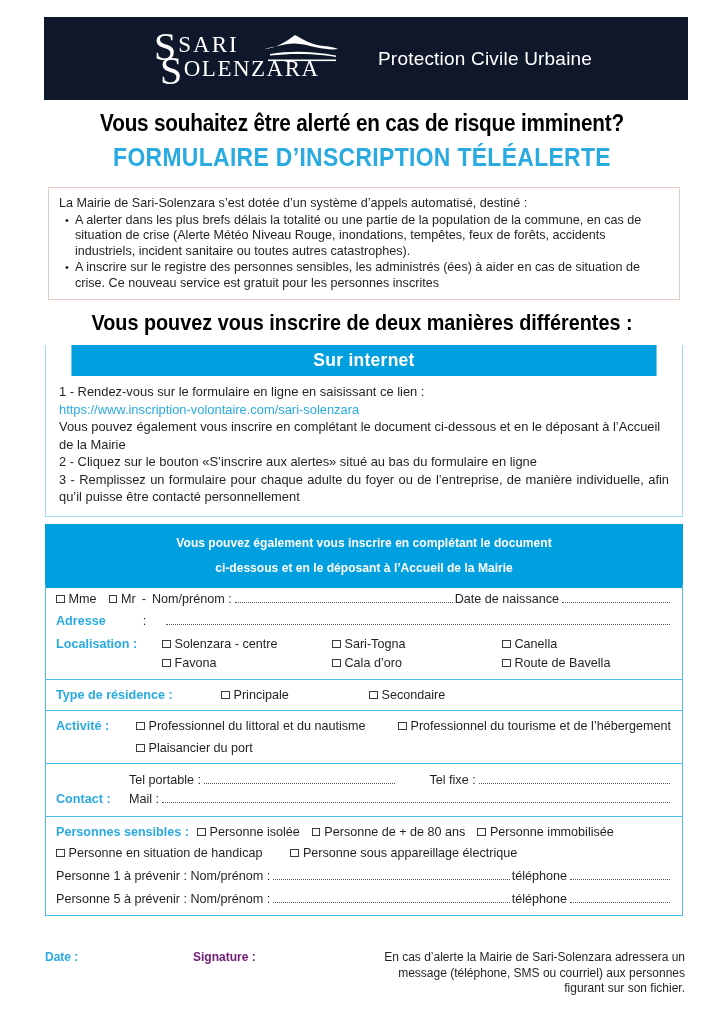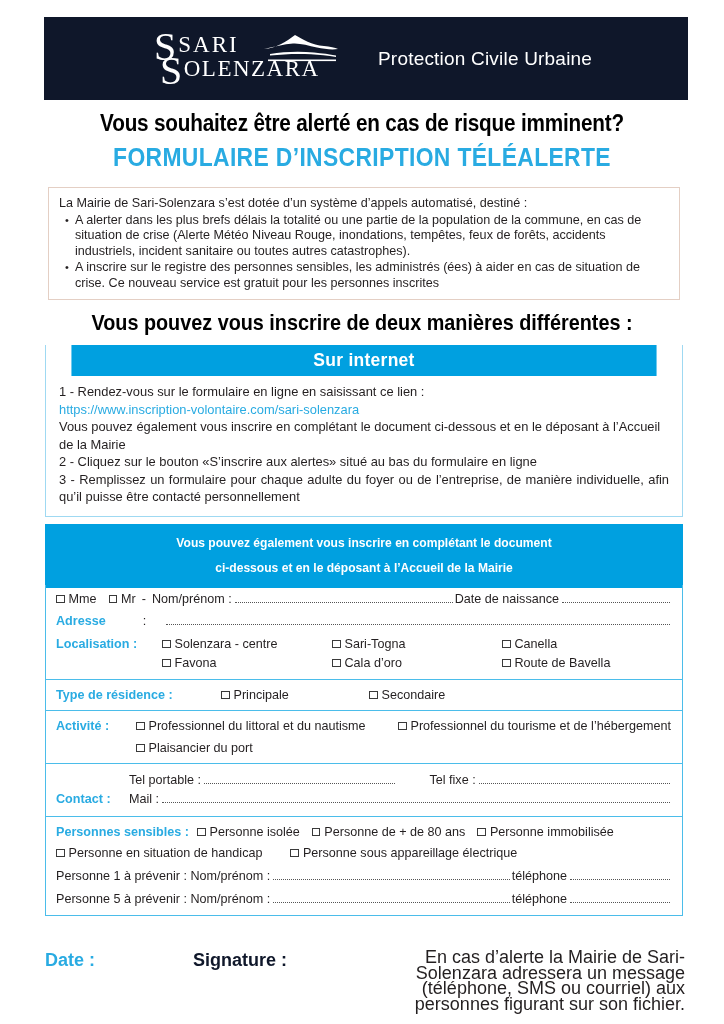--- a/index.html
+++ b/index.html
@@ -247,24 +247,24 @@
   }
 
   
   .footer {
     position: absolute;
     left: 45px;
     top: 950px;
     width: 640px;
     display: flex;
     align-items: flex-start;
-    font-size: 18px;
+    font-size: 12px;
   }
   .f-date { color: #29abe2; font-weight: bold; width: 148px; flex: none; }
-  .f-sign { color: #0f172a; font-weight: bold; width: 190px; flex: none; }
+  .f-sign { color: #701a75; font-weight: bold; width: 190px; flex: none; }
   .f-note { flex: 1; text-align: right; line-height: 15.5px; }
 </style>
 </head>
 <body>
 
 <div class="header-band">
   <div class="logo-wrap">
     <div class="logo-sari">
       <span class="big">S</span><span>SARI</span>
     </div>

